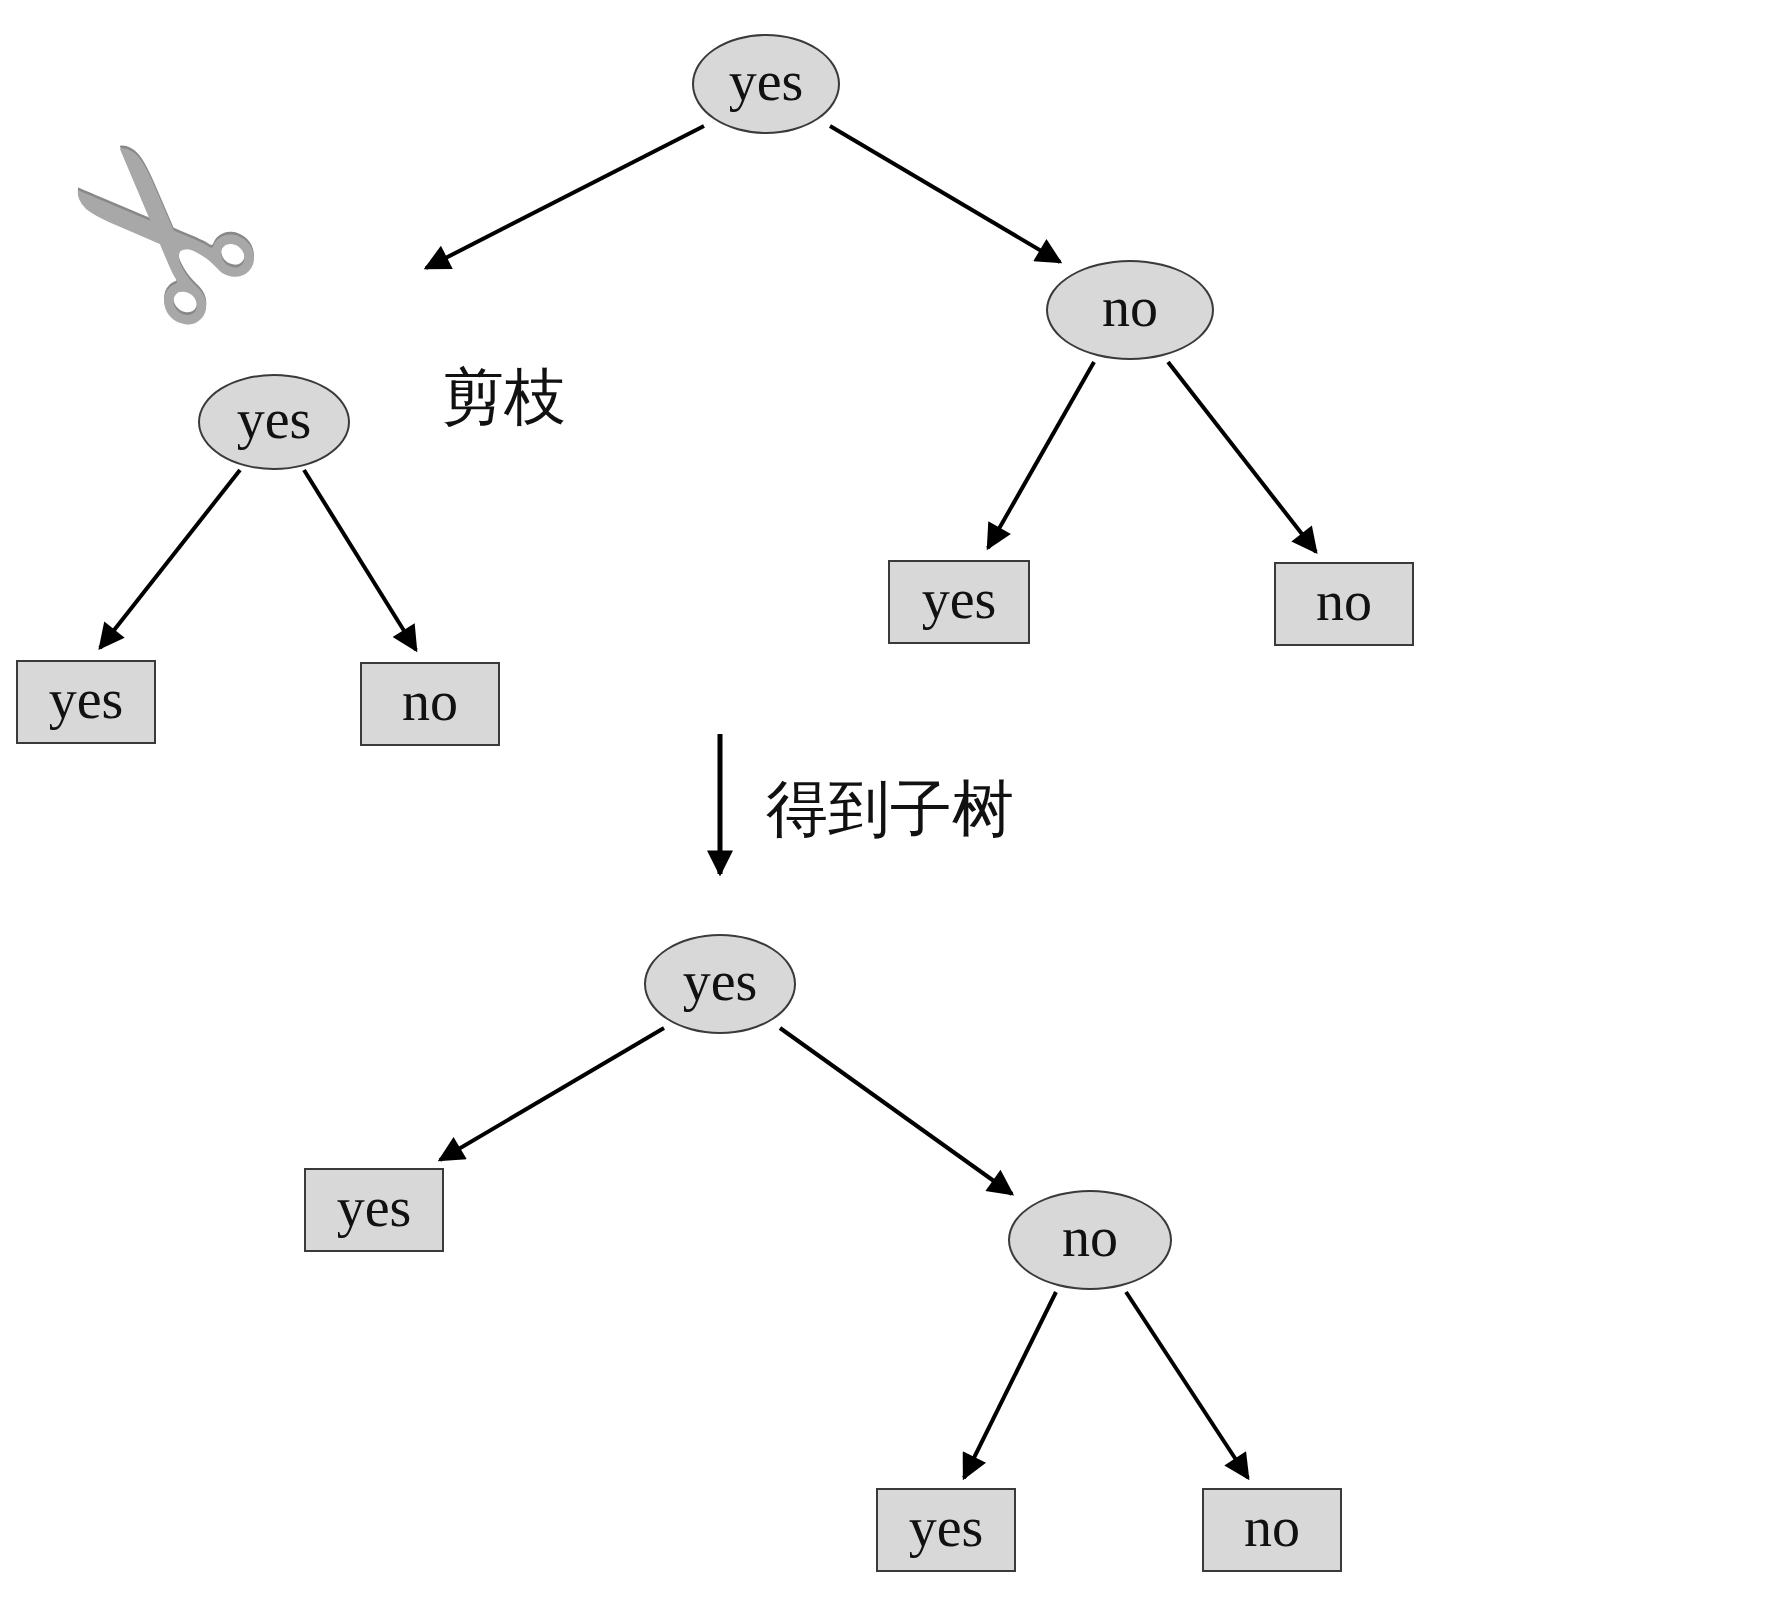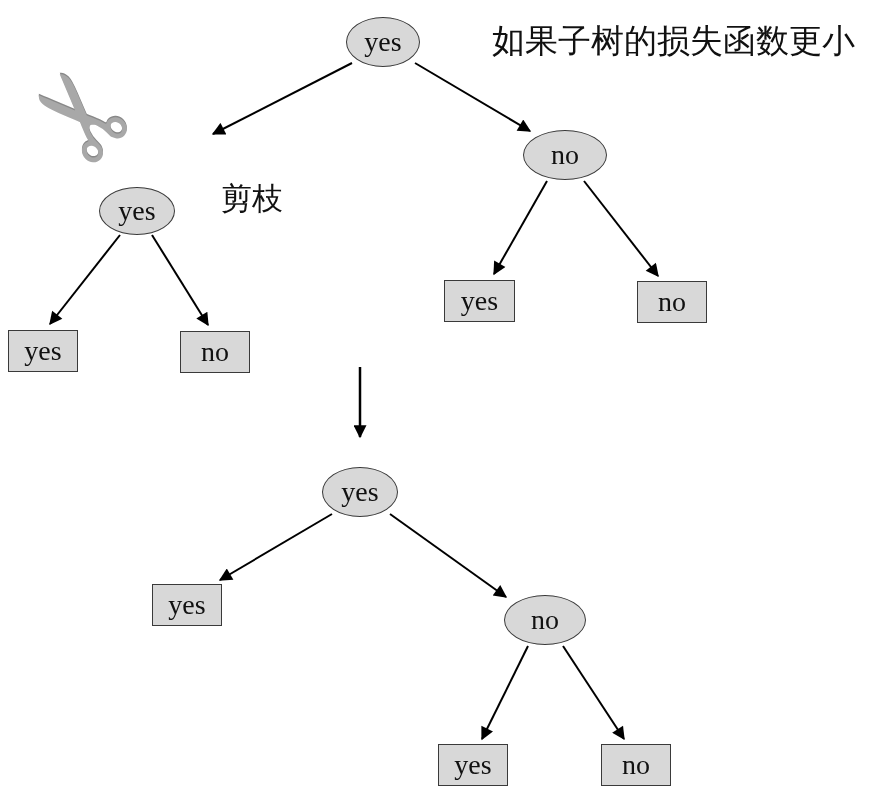--- a/index.html
+++ b/index.html
@@ -75,23 +75,23 @@
     <line x1="584" y1="181" x2="658" y2="276" stroke="#000" stroke-width="2" marker-end="url(#arrowhead)"></line>
 
     <line x1="360" y1="367" x2="360" y2="437" stroke="#000" stroke-width="2.5" marker-end="url(#arrowhead)"></line>
 
     <line x1="332" y1="514" x2="220" y2="580" stroke="#000" stroke-width="2" marker-end="url(#arrowhead)"></line>
     <line x1="390" y1="514" x2="506" y2="597" stroke="#000" stroke-width="2" marker-end="url(#arrowhead)"></line>
     <line x1="528" y1="646" x2="482" y2="739" stroke="#000" stroke-width="2" marker-end="url(#arrowhead)"></line>
     <line x1="563" y1="646" x2="624" y2="739" stroke="#000" stroke-width="2" marker-end="url(#arrowhead)"></line>
   </svg>
 
-  <div class="label condition-note">如果子树的损失函数更小</div>
   <div class="scissors">✂</div>
   <div class="label prune-label">剪枝</div>
+  <div class="label subtree-label">得到子树</div>
 
   <div class="node ellipse" style="left:346px; top:17px;  width:74px; height:50px;">yes</div>
   <div class="node ellipse" style="left:99px;  top:187px; width:76px; height:48px;">yes</div>
   <div class="node ellipse" style="left:523px; top:130px; width:84px; height:50px;">no</div>
   <div class="node rect" style="left:8px;   top:330px; width:70px; height:42px;">yes</div>
   <div class="node rect" style="left:180px; top:331px; width:70px; height:42px;">no</div>
   <div class="node rect" style="left:444px; top:280px; width:71px; height:42px;">yes</div>
   <div class="node rect" style="left:637px; top:281px; width:70px; height:42px;">no</div>
 
   <div class="node ellipse" style="left:322px; top:467px; width:76px; height:50px;">yes</div>

